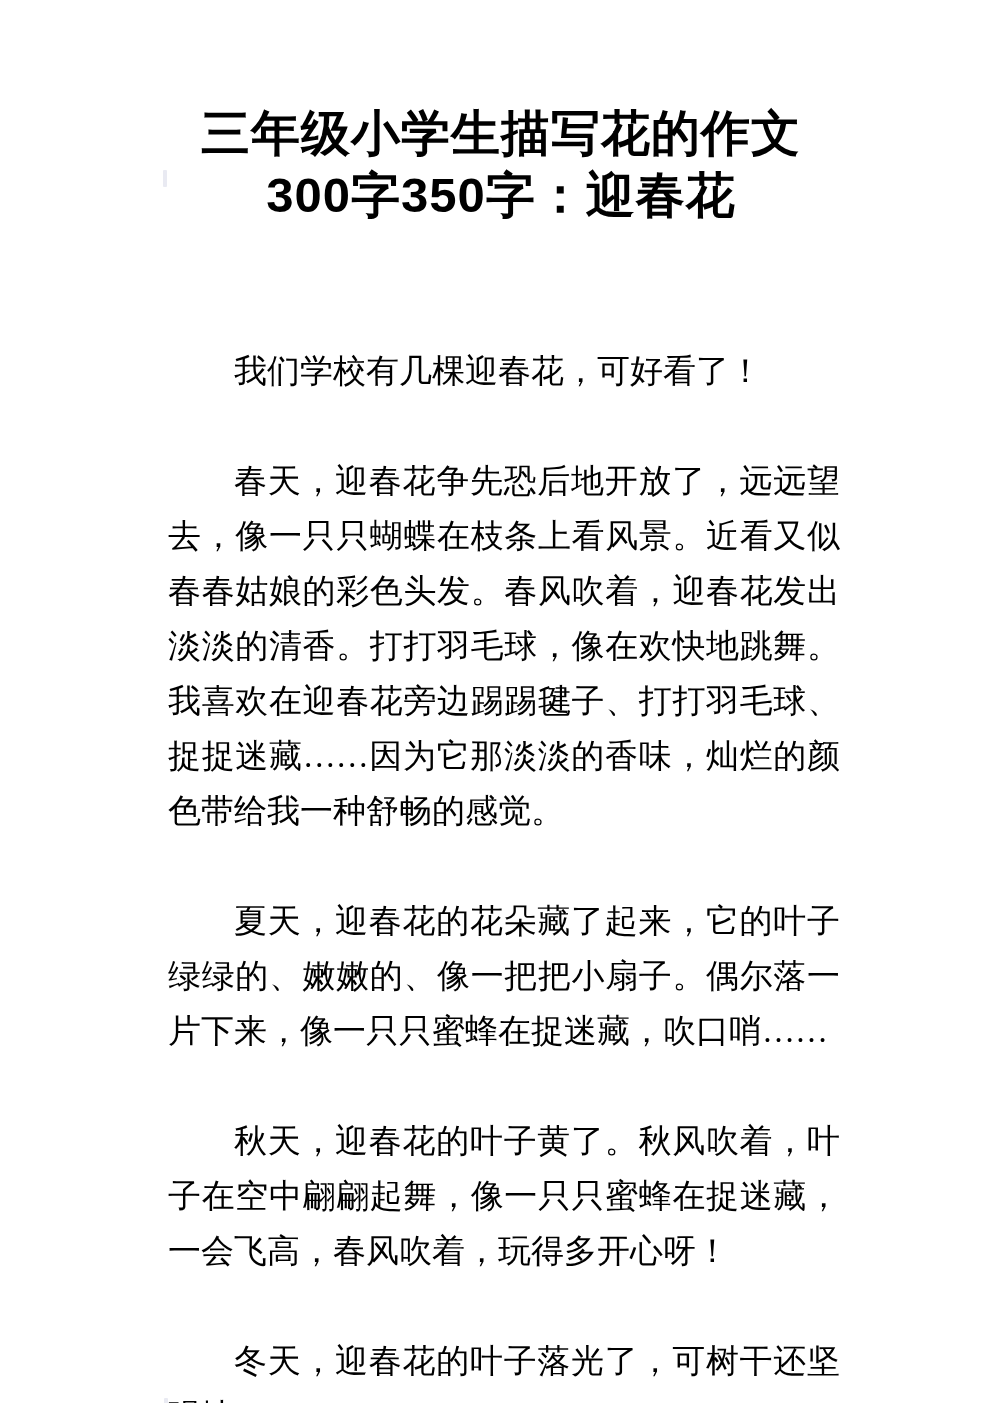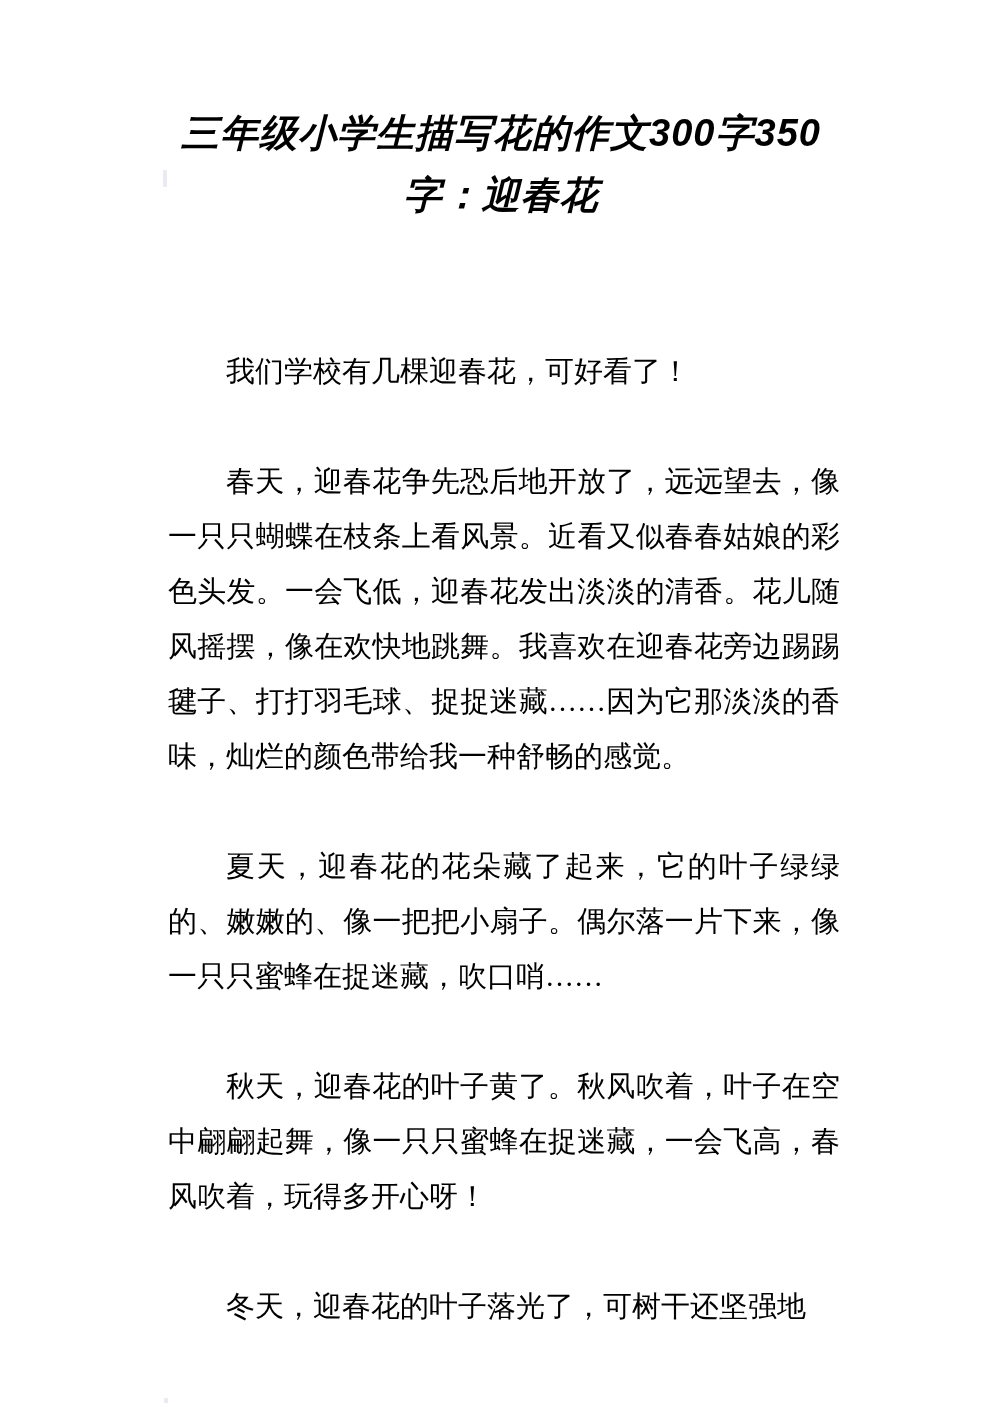--- a/index.html
+++ b/index.html
@@ -13,33 +13,32 @@
     position: relative;
     width: 992px;
     height: 1403px;
     background: #ffffff;
     color: #000000;
   }
   .doc-title {
     margin: 102px 156px 0 166px;
     font-family: "Liberation Sans", sans-serif;
     font-weight: bold;
-    font-size: 38px;
+    font-size: 49px;
     line-height: 62px;
     text-align: center;
     letter-spacing: 1px;
     color: #000000;
-    font-style: italic;
   }
   .essay-body {
     margin: 118px 152px 0 168px;
   }
   .para {
     font-family: "Liberation Serif", serif;
-    font-size: 29px;
+    font-size: 33px;
     line-height: 55px;
     color: #000000;
     text-align: justify;
     text-indent: 2em;
     margin: 0 0 55px 0;
   }
   .para:last-child { margin-bottom: 0; }
   .artifact-mark {
     position: absolute;
     width: 4px;
@@ -53,21 +52,21 @@
 <body>
 
 <div class="page">
 
   <div class="artifact-mark top"></div>
 
   <h1 class="doc-title">三年级小学生描写花的作文300字350字：迎春花</h1>
 
   <div class="essay-body">
       <p class="para">我们学校有几棵迎春花，可好看了！</p>
-      <p class="para">春天，迎春花争先恐后地开放了，远远望去，像一只只蝴蝶在枝条上看风景。近看又似春春姑娘的彩色头发。一会飞低，迎春花发出淡淡的清香。花儿随风摇摆，像在欢快地跳舞。我喜欢在迎春花旁边踢踢毽子、打打羽毛球、捉捉迷藏……因为它那淡淡的香味，灿烂的颜色带给我一种舒畅的感觉。</p>
+      <p class="para">春天，迎春花争先恐后地开放了，远远望去，像一只只蝴蝶在枝条上看风景。近看又似春春姑娘的彩色头发。春风吹着，迎春花发出淡淡的清香。打打羽毛球，像在欢快地跳舞。我喜欢在迎春花旁边踢踢毽子、打打羽毛球、捉捉迷藏……因为它那淡淡的香味，灿烂的颜色带给我一种舒畅的感觉。</p>
       <p class="para">夏天，迎春花的花朵藏了起来，它的叶子绿绿的、嫩嫩的、像一把把小扇子。偶尔落一片下来，像一只只蜜蜂在捉迷藏，吹口哨……</p>
       <p class="para">秋天，迎春花的叶子黄了。秋风吹着，叶子在空中翩翩起舞，像一只只蜜蜂在捉迷藏，一会飞高，春风吹着，玩得多开心呀！</p>
       <p class="para">冬天，迎春花的叶子落光了，可树干还坚强地</p>
     </div>
 
   <div class="artifact-mark bottom"></div>
 
 </div>
 
 </body></html>

